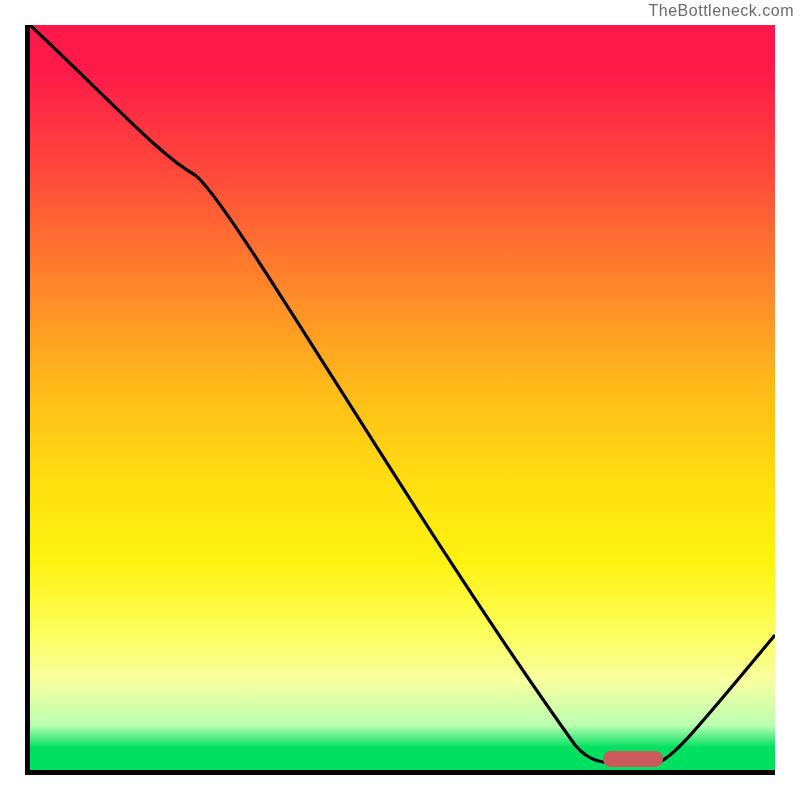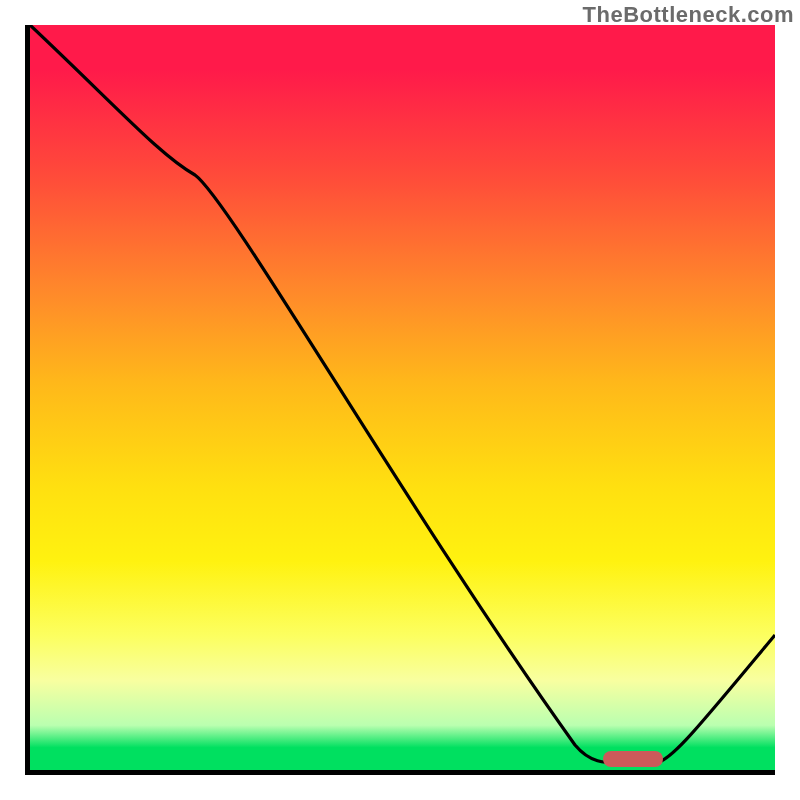--- a/index.html
+++ b/index.html
@@ -12,22 +12,22 @@
   }
   .container {
     position: relative;
     width: 800px;
     height: 800px;
   }
   .watermark {
     position: absolute;
     top: 2px;
     right: 6px;
-    font-size: 22px;
-    font-weight: bold;
+    font-size: 16px;
+    font-weight: normal;
     color: #6b6b6b;
     letter-spacing: 0.5px;
   }
   .plot-frame {
     position: absolute;
     left: 25px;
     top: 25px;
     width: 750px;
     height: 750px;
     border-left: 5px solid #000;

